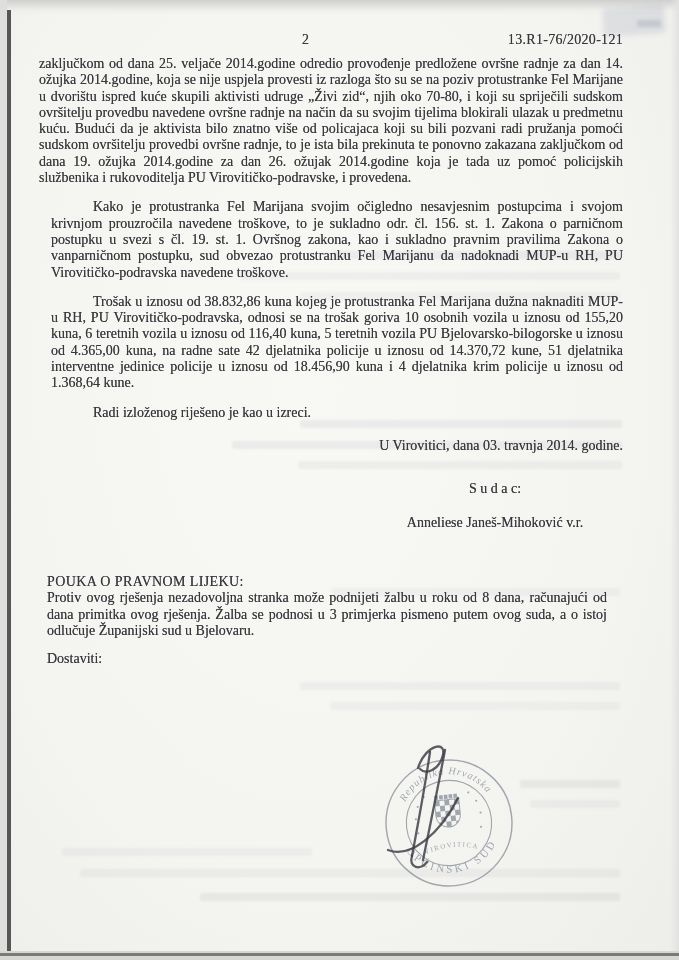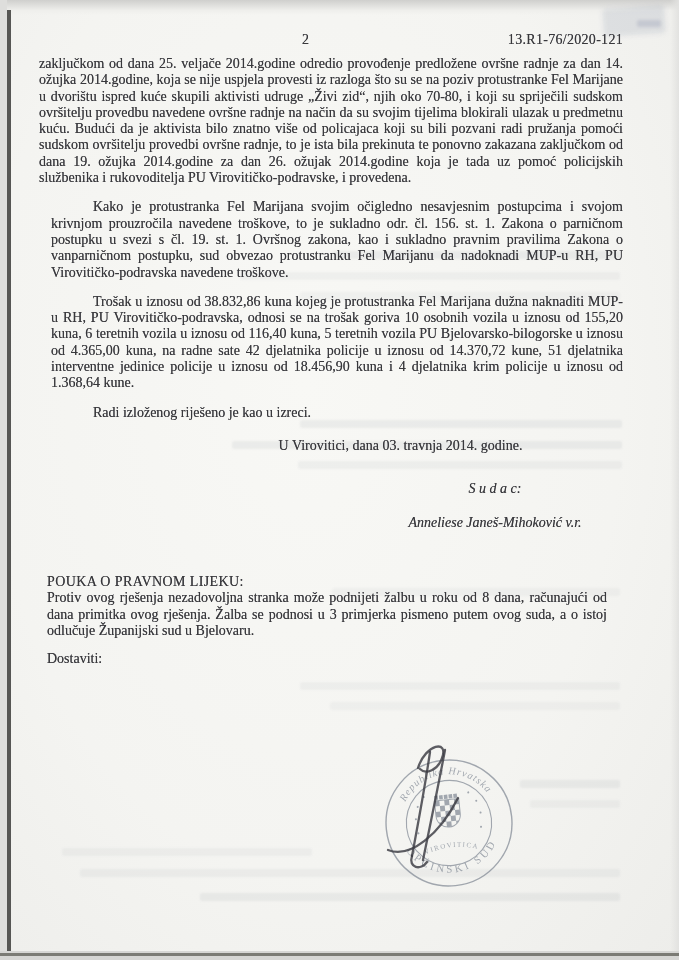--- a/index.html
+++ b/index.html
@@ -26,22 +26,22 @@
   .bleed{position:absolute;background:rgba(108,113,126,.085);filter:blur(1.3px);border-radius:2px;}
 
   
   .typed{font-size:14px;line-height:16.3px;text-shadow:0 0 .6px rgba(62,62,68,.75);}
   .doc-header{position:absolute;top:32px;left:47px;right:56px;height:18px;}
   .page-num{position:absolute;left:255px;top:0;}
   .case-num{position:absolute;right:0;top:0;letter-spacing:.3px;}
   .body-text{position:absolute;top:56px;left:39px;right:56px;text-align:justify;}
   .body-text p{margin:0 0 13px 0;}
   .body-text p.indent{text-indent:42px;margin-left:12px;}
-  .place-date{margin:17px 0 0 139px !important;text-align:center;}
-  .sudac-block{position:absolute;top:481px;right:58px;width:252px;text-align:center;font-style:italic;}
+  .place-date{margin:17px 0 0 139px !important;text-align:right;}
+  .sudac-block{position:absolute;top:481px;right:58px;width:252px;text-align:center;}
   .sudac-block .name{margin-top:18px;}
   .pouka{position:absolute;top:574px;left:47px;right:72px;text-align:justify;}
   .pouka .heading{letter-spacing:.4px;}
   .dostaviti{position:absolute;top:651px;left:47px;width:400px;}
   .dostaviti ol{margin:1px 0 0 0;padding-left:32px;}
   .dostaviti li{padding-left:4px;}
   .certify{position:absolute;top:716px;left:276px;width:330px;text-align:center;}
   .certify .name{margin-top:6px;}
 
   

